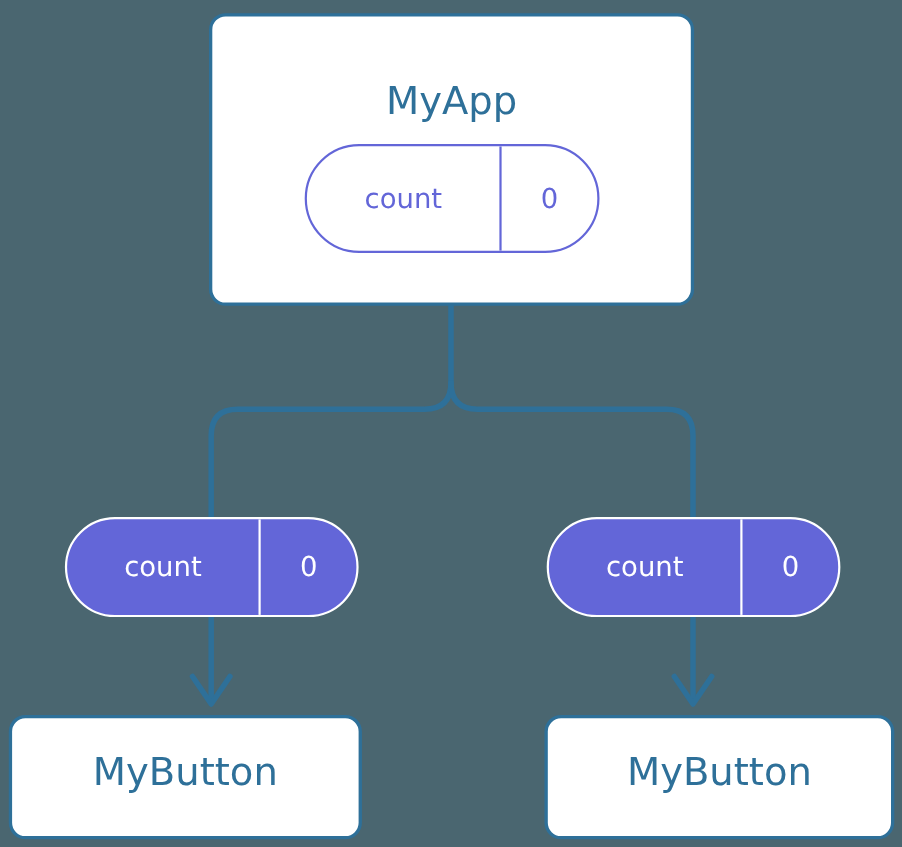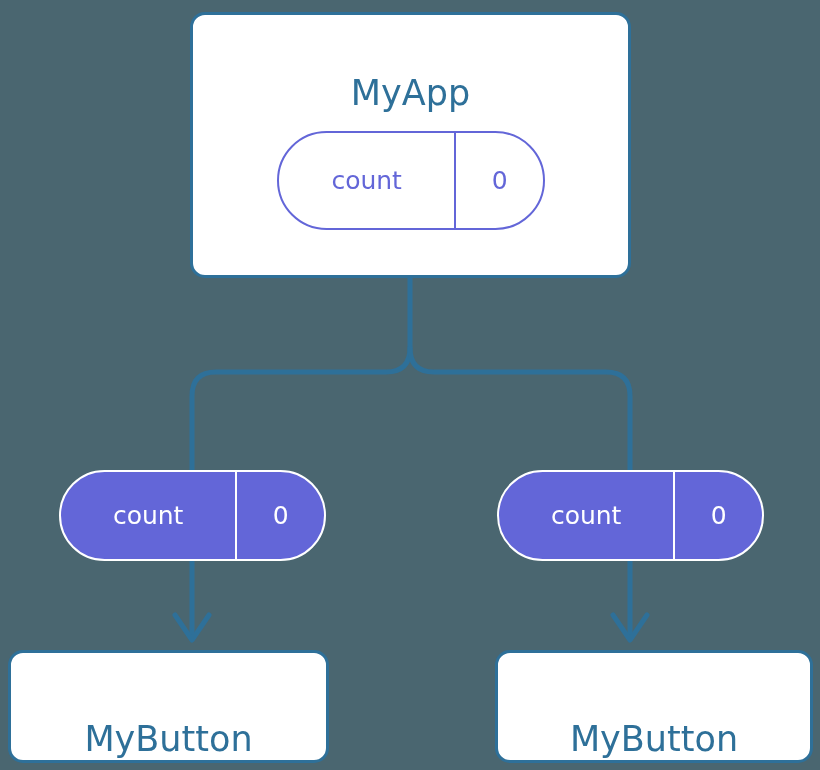--- a/index.html
+++ b/index.html
@@ -69,21 +69,20 @@
     position: absolute;
     left: 0;
     right: 0;
     top: 58px;
   }
   .mybutton-title {
     position: absolute;
     left: 0;
     right: 0;
     top: 30px;
-    margin-top: 36px;
   }
 
   
   .state-pill {
     position: absolute;
     display: flex;
     align-items: stretch;
     border-radius: 999px;
     box-sizing: border-box;
     overflow: hidden;

